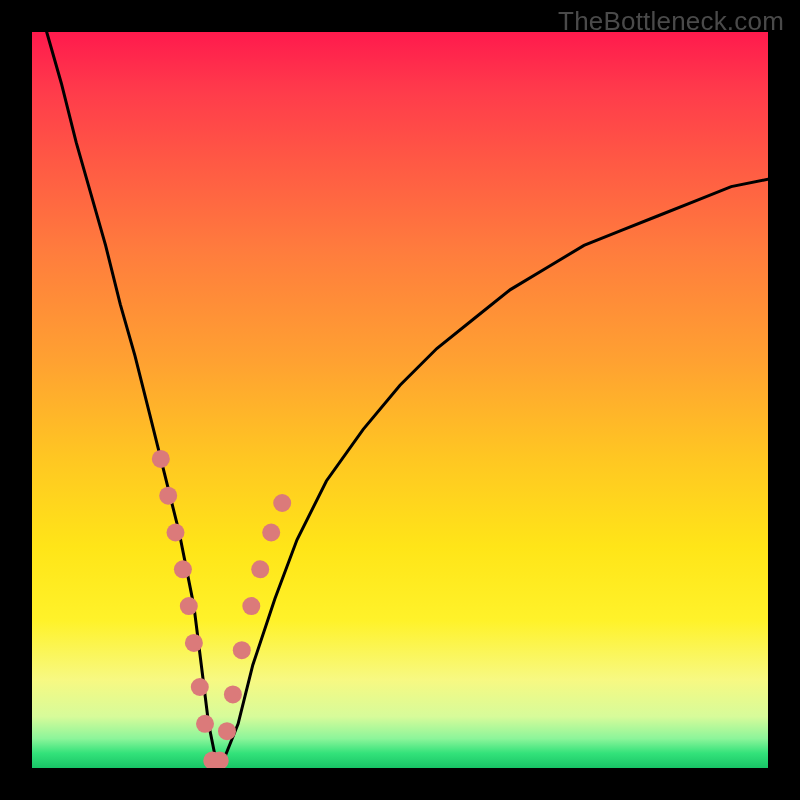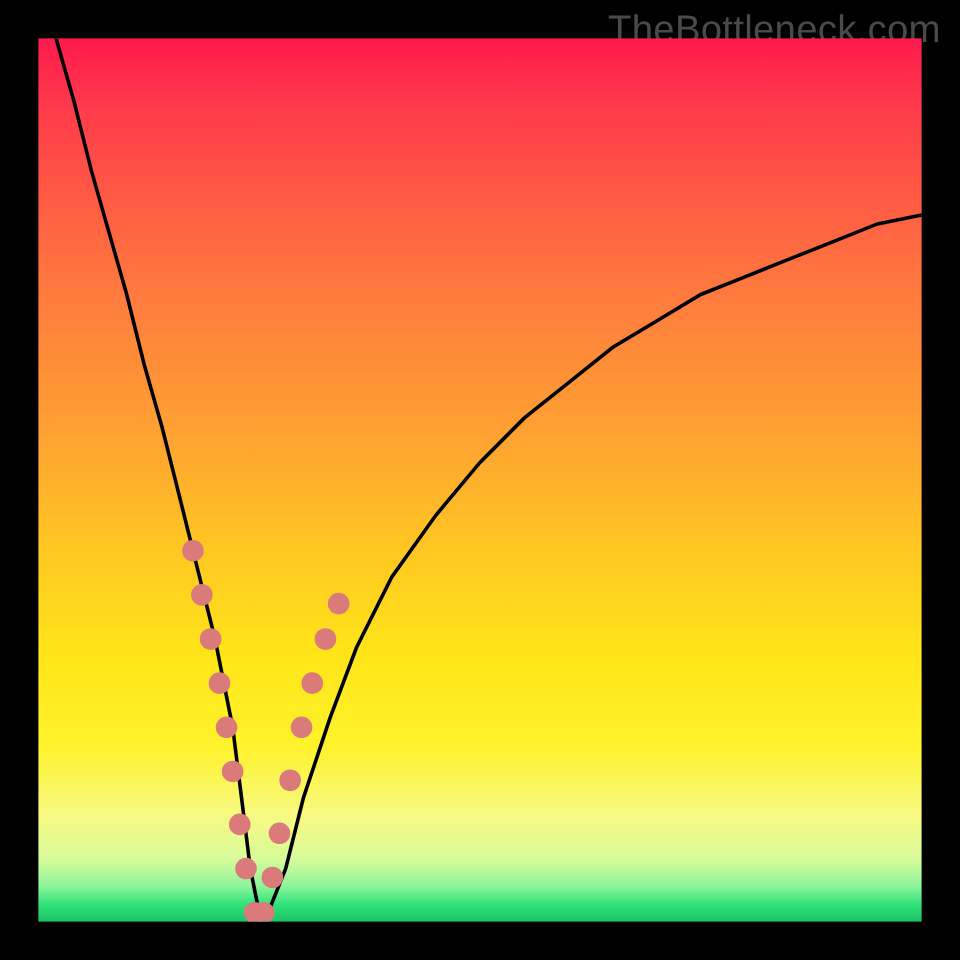--- a/index.html
+++ b/index.html
@@ -41,21 +41,21 @@
       #8cf59a 96%,
       #33e27a 98%,
       #18c466 100%
     );
   }
   .watermark {
     position: absolute;
     top: 6px;
     right: 16px;
     color: #4a4a4a;
-    font-size: 32px;
+    font-size: 26px;
     letter-spacing: 0.2px;
     font-weight: 400;
     user-select: none;
   }
   svg.curve {
     position: absolute;
     left: 0;
     top: 0;
     width: 736px;
     height: 736px;

